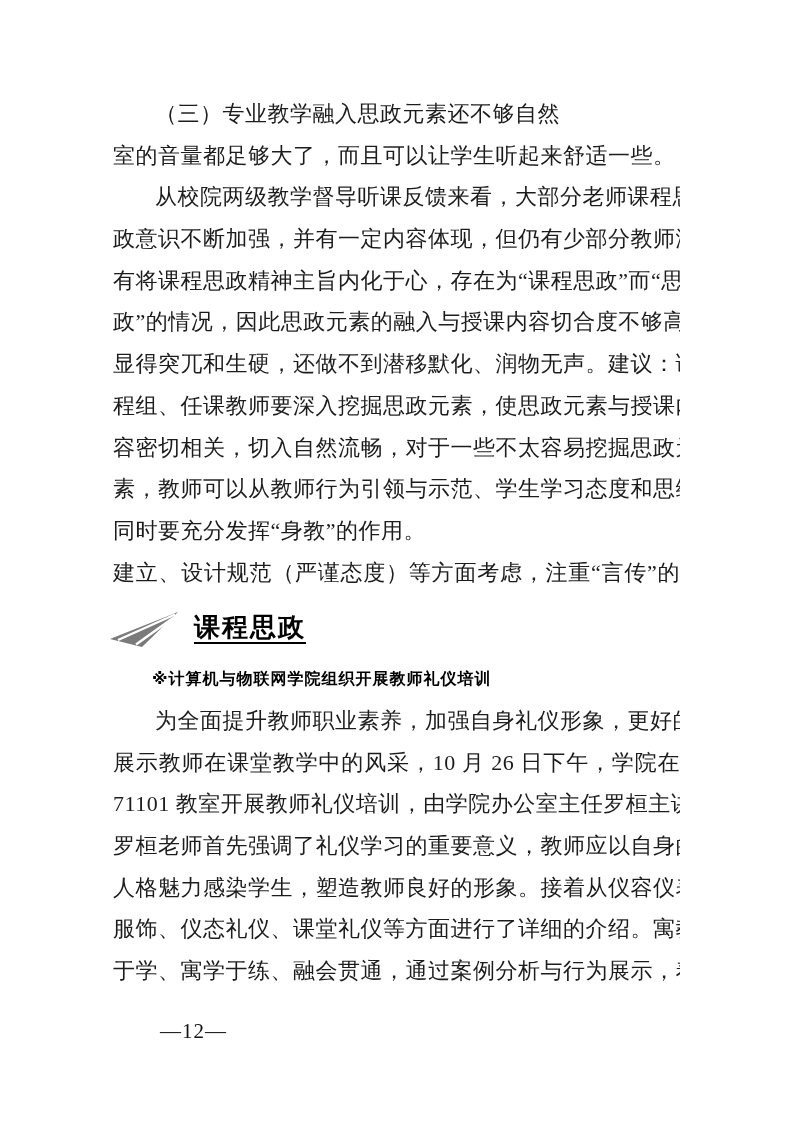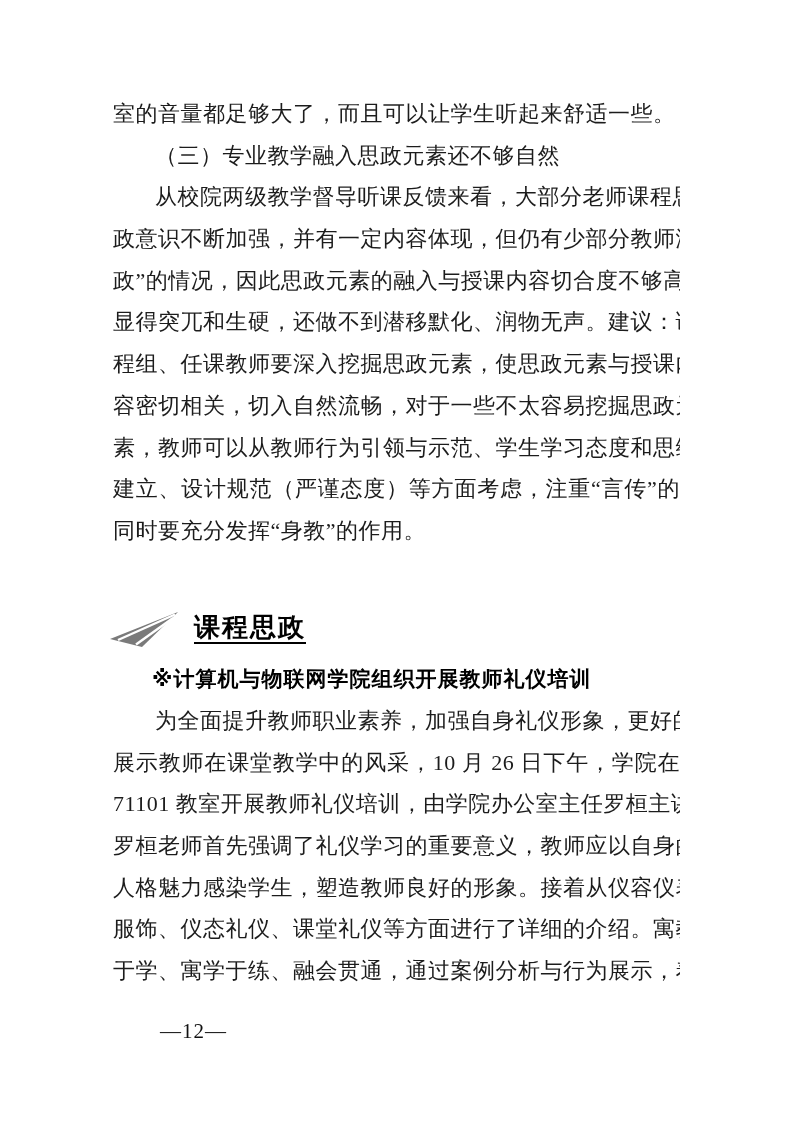--- a/index.html
+++ b/index.html
@@ -54,52 +54,53 @@
     line-height:26px;
   }
   .article-title {
     position:absolute;
     left:113px; top:663px;
     width:567px;
     padding-left:39px;
     box-sizing:border-box;
     font-family:"Liberation Sans","DejaVu Sans",sans-serif;
     font-weight:bold;
-    font-size:21px;
+    font-size:16px;
     letter-spacing:1px;
     line-height:32px;
     color:#000;
   }
   .page-number {
     position:absolute;
     left:118px; top:1019px;
     font-size:21px;
     letter-spacing:1px;
     color:#111;
     margin-left:42px;
   }
   .plane-icon { display:block; }
 </style>
 </head>
 <body>
 
 <div class="page">
 
   <div class="textcol block-a">
+    <div class="line endline indent">（三）专业教学融入思政元素还不够自然</div>
     <div class="line endline">室的音量都足够大了，而且可以让学生听起来舒适一些。</div>
-    <div class="line endline indent">（三）专业教学融入思政元素还不够自然</div>
     <div class="line indent">从校院两级教学督导听课反馈来看，大部分老师课程思</div>
     <div class="line">政意识不断加强，并有一定内容体现，但仍有少部分教师没</div>
+    <div class="line">有将课程思政精神主旨内化于心，存在为“课程思政”而“思</div>
     <div class="line">政”的情况，因此思政元素的融入与授课内容切合度不够高，</div>
     <div class="line">显得突兀和生硬，还做不到潜移默化、润物无声。建议：课</div>
     <div class="line">程组、任课教师要深入挖掘思政元素，使思政元素与授课内</div>
     <div class="line">容密切相关，切入自然流畅，对于一些不太容易挖掘思政元</div>
     <div class="line">素，教师可以从教师行为引领与示范、学生学习态度和思维</div>
+    <div class="line endline">同时要充分发挥“身教”的作用。</div>
     <div class="line">建立、设计规范（严谨态度）等方面考虑，注重“言传”的</div>
-    <div class="line endline">同时要充分发挥“身教”的作用。</div>
   </div>
 
   <div class="section-header">
     <svg class="plane-icon" width="70" height="38" viewBox="0 0 70 38" xmlns="http://www.w3.org/2000/svg">
       <polygon points="70,2 2,29 34,37" fill="#7a7a7a"></polygon>
       <line x1="67" y1="4.5" x2="10" y2="30" stroke="#ffffff" stroke-width="2.4"></line>
       <line x1="65" y1="8" x2="28" y2="34.5" stroke="#ffffff" stroke-width="2.4"></line>
     </svg>
     <span class="section-title">课程思政</span>
   </div>

